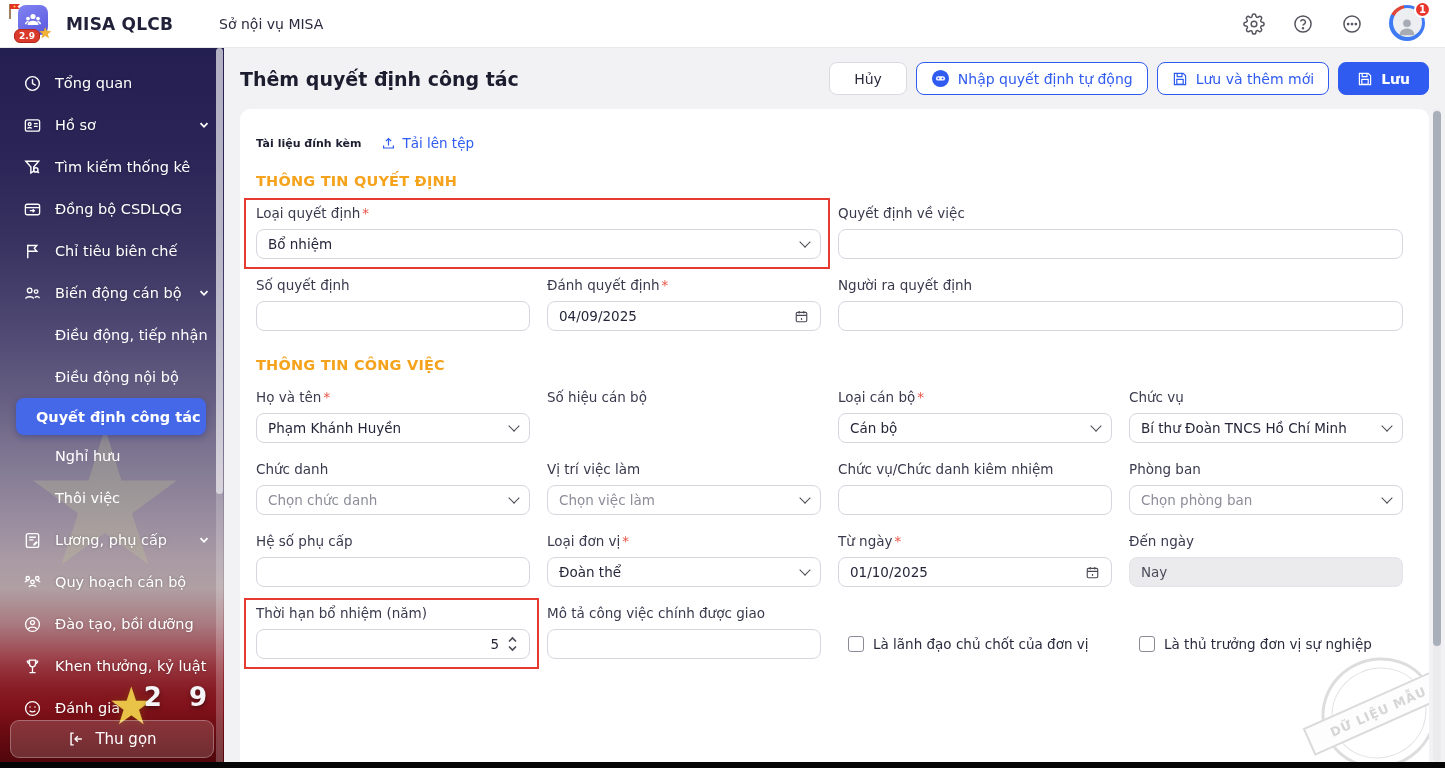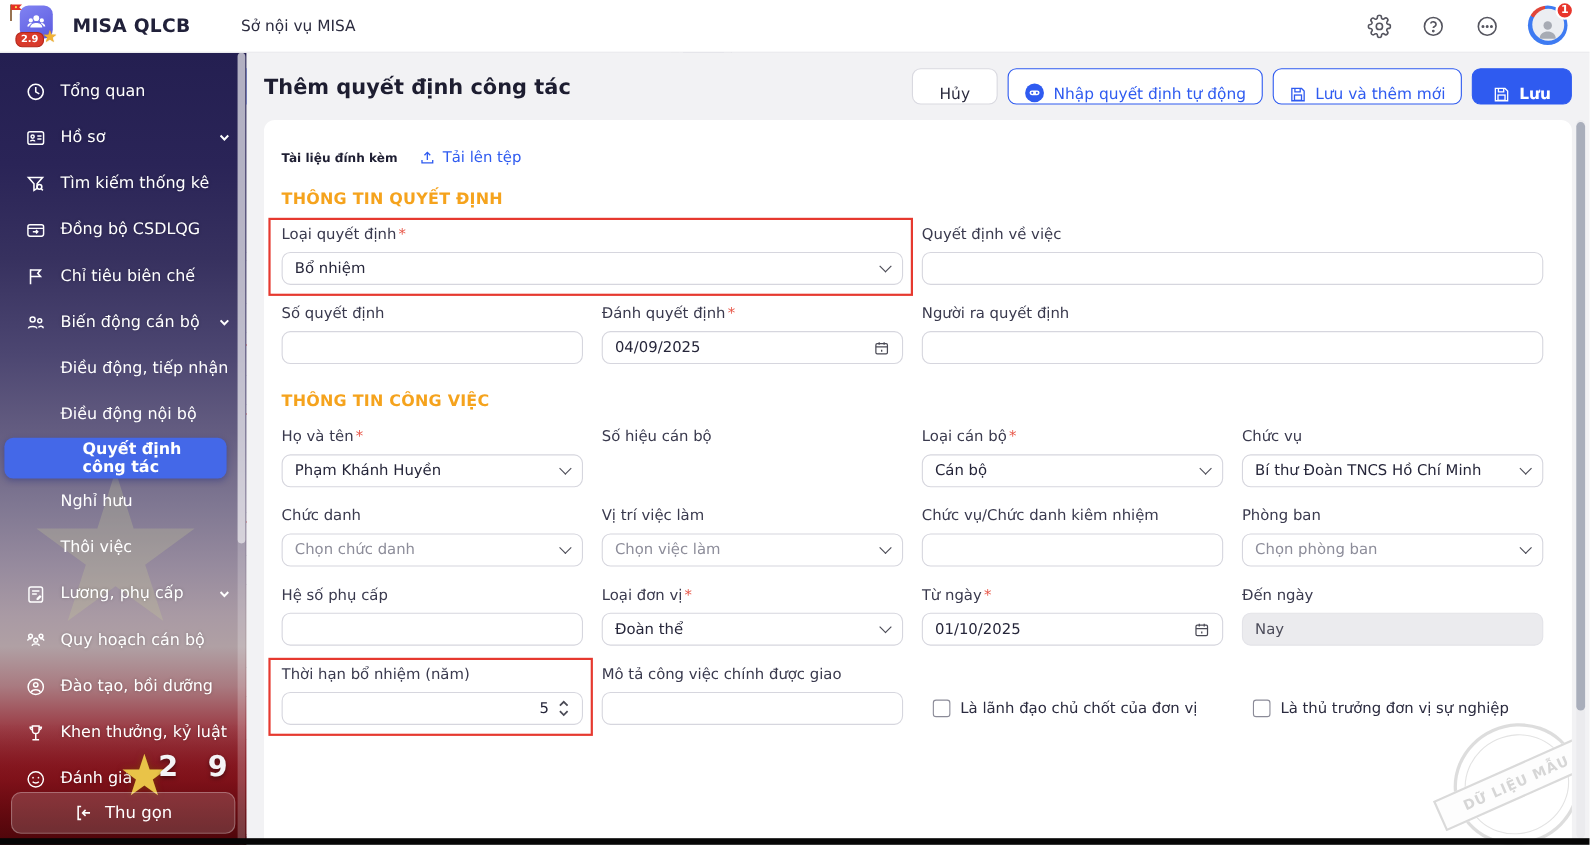--- a/index.html
+++ b/index.html
@@ -26,34 +26,34 @@
     background:linear-gradient(180deg,#241f51 0%,#2a2457 14%,#37315f 26%,#4c4671 38%,#645d81 48%,#7f7792 57%,#978b9e 65%,#a99aa4 71%,#b0a0a4 75%,#a97a80 80%,#9c4049 85%,#8c2029 90%,#7a1118 95%,#600a10 100%); }
   .sidebar::before { content:""; position:absolute; left:30px; top:380px; width:150px; height:150px; background:rgba(196,200,150,.28);
     clip-path:polygon(50% 0%,61% 35%,98% 35%,68% 57%,79% 91%,50% 70%,21% 91%,32% 57%,2% 35%,39% 35%); }
   .sidebar::after { content:""; position:absolute; left:0; right:0; bottom:0; height:110px; background:linear-gradient(180deg,rgba(150,20,28,0) 0%,rgba(122,10,18,.55) 45%,rgba(70,4,8,.75) 100%); }
   .s-scroll { display:flex; flex-direction:column; padding:14px 0 0 0; position:relative; z-index:2; }
   .s-item { height:42px; display:flex; align-items:center; gap:13px; padding:0 14px 0 22px; font-size:14.5px; cursor:pointer; }
   .s-ic { width:20px; height:20px; flex:0 0 auto; display:flex; align-items:center; justify-content:center; }
   .s-label { white-space:nowrap; text-shadow:0 0 3px rgba(0,0,0,.25); }
   .s-chev { margin-left:auto; display:flex; }
   .s-child { height:42px; display:flex; align-items:center; padding-left:55px; font-size:14.5px; cursor:pointer; }
-  .s-child.active { background:#4468e8; border-radius:8px; margin:0 18px 0 4px; padding-left:71px; height:37px; font-weight:700; box-shadow:0 2px 6px rgba(20,30,120,.35); }
+  .s-child.active { background:#4468e8; border-radius:8px; margin:0 18px 0 16px; padding-left:20px; height:37px; font-weight:700; box-shadow:0 2px 6px rgba(20,30,120,.35); }
   .sb-scrollbar { position:absolute; top:0; bottom:0; right:1px; width:7px; background:rgba(255,255,255,.22); border-radius:4px; z-index:5; }
   .sb-thumb { position:absolute; top:0; width:7px; height:62%; background:rgba(255,255,255,.55); border-radius:4px; }
   .s-decor { position:absolute; right:6px; bottom:34px; z-index:3; width:110px; height:54px; pointer-events:none; }
   .s-decor .d-star { position:absolute; left:0; top:-4px; font-size:52px; color:#e9c348; text-shadow:0 0 6px rgba(120,80,0,.6); }
   .s-decor .d-num { position:absolute; right:2px; top:2px; font-size:26px; font-weight:800; color:#f4f4f6; letter-spacing:9px; text-shadow:0 2px 4px rgba(0,0,0,.45); }
   .collapse-btn { position:absolute; left:10px; right:10px; bottom:10px; height:38px; border-radius:9px; background:rgba(255,255,255,.16); border:1px solid rgba(255,255,255,.28); display:flex; align-items:center; justify-content:center; gap:10px; font-size:15px; color:#fff; cursor:pointer; z-index:4; }
 
   
   .main { position:fixed; left:224px; top:48px; right:0; bottom:0; background:#f2f2f4; }
   .page-header { height:61px; display:flex; align-items:center; padding:0 16px; }
   .page-title { font-size:19px; font-weight:800; color:#1d1d30; }
   .header-actions { margin-left:auto; display:flex; align-items:center; gap:9px; }
-  .btn { height:33px; border-radius:8px; display:flex; align-items:flex-end; justify-content:center; gap:8px; font-size:14px; cursor:pointer; background:#fff; }
+  .btn { height:33px; border-radius:8px; display:flex; align-items:center; justify-content:center; gap:8px; font-size:14px; cursor:pointer; background:#fff; }
   .btn-plain { border:1px solid #d9d9e0; color:#2b2b3e; padding:0 24px; }
   .btn-outline { border:1px solid #2f5bf0; color:#2f5bf0; padding:0 14px; }
   .btn-primary { background:#2f5bf0; border:1px solid #2f5bf0; color:#fff; padding:0 18px; font-weight:600; }
 
   .panel { position:absolute; left:16px; right:16px; top:61px; bottom:0; background:#fff; border-radius:10px 10px 0 0; padding:26px 26px 0 16px; overflow:hidden; }
   .attach-row { display:flex; align-items:center; gap:20px; margin-bottom:22px; }
   .attach-label { font-size:11px; font-weight:800; color:#1e1e32; }
   .upload-link { display:flex; align-items:center; gap:6px; color:#2f5bf0; font-size:13.5px; cursor:pointer; }
   .section-title { color:#f5a31d; font-weight:800; font-size:14.5px; margin:4px 0 16px; letter-spacing:.2px; }
   .grid { display:grid; grid-template-columns:repeat(4,1fr); column-gap:17px; row-gap:18px; margin-bottom:26px; }

